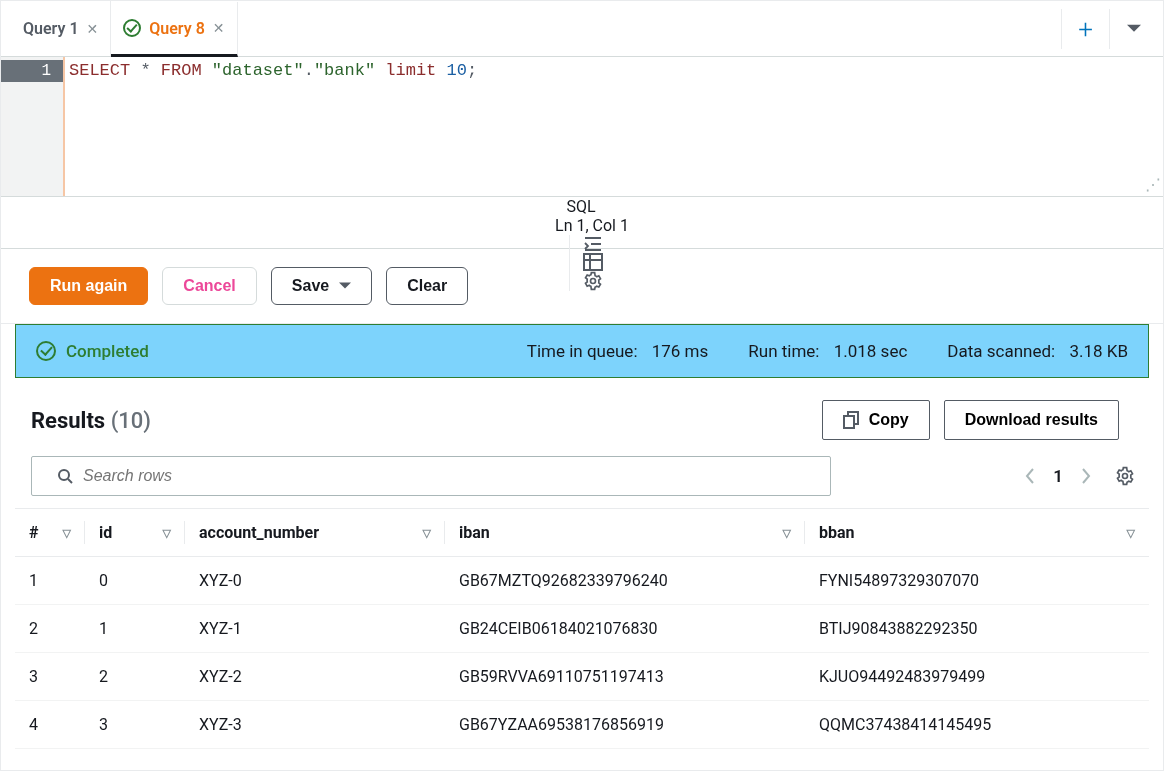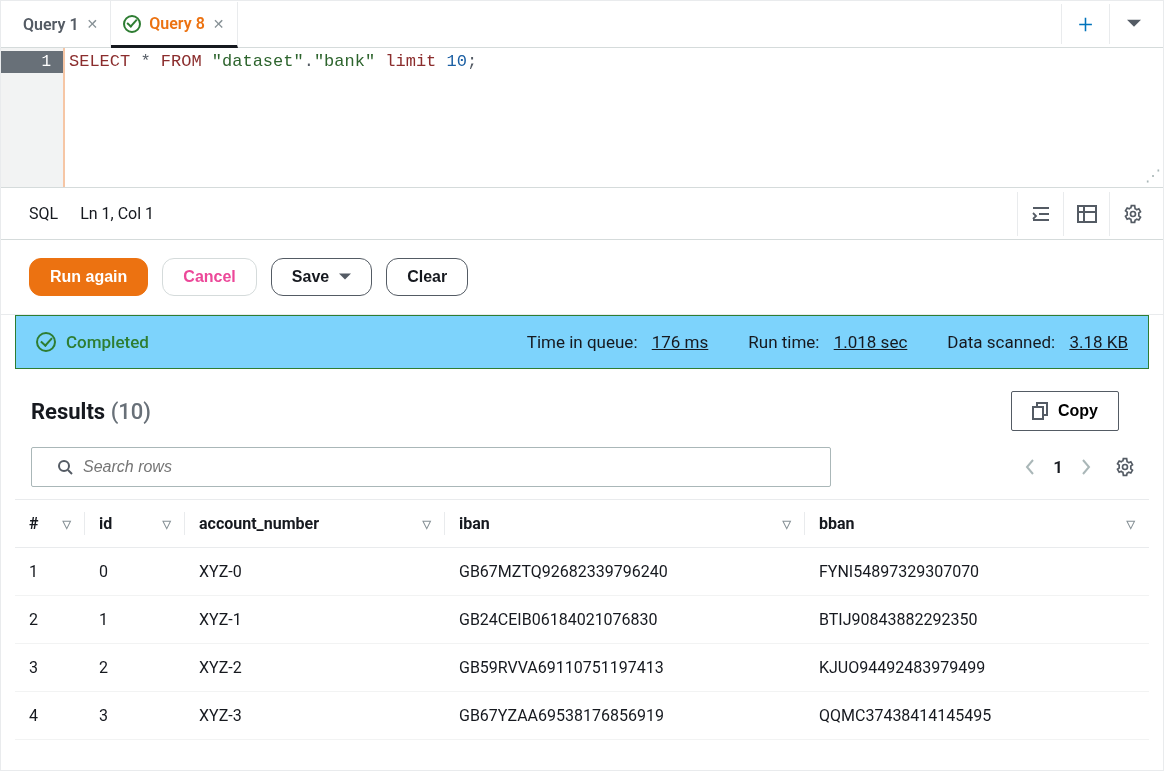--- a/index.html
+++ b/index.html
@@ -11,21 +11,21 @@
     width: 1164px;
     height: 771px;
     overflow: hidden;
     border: 1px solid #e9ebed;
   }
   
   .tabs-bar {
     display: flex;
     align-items: stretch;
     border-bottom: 1px solid #d5dbdb;
-    height: 47px;
+    height: 56px;
     padding-left: 10px;
     padding-right: 6px;
   }
   .tabs-left { display:flex; align-items:flex-end; flex:1; }
   .tab {
     display: flex;
     align-items: center;
     gap: 8px;
     padding: 0 12px;
     height: 100%;
@@ -112,20 +112,21 @@
     transform: rotate(0deg);
   }
   
   .status-bar {
     display:flex;
     align-items:center;
     height:52px;
     border-bottom:1px solid #d5dbdb;
     padding:0 8px 0 28px;
     font-size:16px;
+    flex-direction:column;
   }
   .status-bar .lang { color:#16191f; margin-right:22px; }
   .status-bar .pos { color:#16191f; }
   .status-bar .spacer { flex:1; }
   .tool-btn {
     width:46px; height:44px;
     display:flex; align-items:center; justify-content:center;
     border-left:1px solid #e9ebed;
     cursor:pointer;
     color:#545b64;
@@ -140,21 +141,21 @@
   .btn {
     height:38px;
     padding:0 20px;
     border:1px solid #545b64;
     background:#fff;
     font-weight:700;
     font-size:16px;
     display:flex; align-items:center; gap:10px;
     cursor:pointer;
     color:#16191f;
-    border-radius:12px;
+    border-radius:6px;
   }
   .btn.primary { background:#ec7211; border-color:#ec7211; color:#fff; }
   .btn.disabled { color:#ec4899; border-color:#d5dbdb; cursor:default; }
   .btn .caret-d { font-size:12px; color:#545b64; }
   
   .banner {
     margin:0 14px;
     border:1px solid #2e7d32;
     background:#7dd3fc;
     height:54px;
@@ -169,21 +170,21 @@
   }
   .banner .chk::after {
     content:""; width:9px; height:5px;
     border-left:2px solid #2e7d32; border-bottom:2px solid #2e7d32;
     transform:rotate(-48deg); margin-top:-3px;
   }
   .banner .label { color:#2e7d32; font-weight:500; }
   .banner .spacer { flex:1; }
   .banner .metric { color:#16191f; margin-left:30px; }
   .banner .metric b { font-weight:400; }
-  .banner .metric .val { margin-left:10px;text-decoration:underline; }
+  .banner .metric .val { margin-left:10px; }
   
   .results-head {
     display:flex; align-items:center;
     padding:22px 44px 10px 30px;
   }
   .results-head h2 { font-size:22px; font-weight:700; }
   .results-head h2 .count { color:#687078; font-weight:500; }
   .results-head .spacer { flex:1; }
   .btn-outline {
     height:40px;
@@ -357,20 +358,23 @@
     <span>Results</span>
     <span class="count">(10)</span>
   </h2>
   <span class="spacer"></span>
   <button class="btn-outline">
     <svg width="16" height="18" viewBox="0 0 16 18" fill="none" stroke="#545b64" stroke-width="2">
       <rect x="1" y="5" width="10" height="12"></rect>
         <path d="M5 5V1h10v12h-4"></path>
     </svg>
     <span>Copy</span>
+  </button>
+  <button class="btn-outline">
+    <span>Download results</span>
   </button>
 </div>
 
 <div class="filter-row">
   <div class="search-box">
     <svg width="16" height="16" viewBox="0 0 16 16" fill="none" stroke="#545b64" stroke-width="2">
       <circle cx="7" cy="7" r="5"></circle>
         <path d="M11 11l4 4"></path>
     </svg>
     <input placeholder="Search rows" style="">

